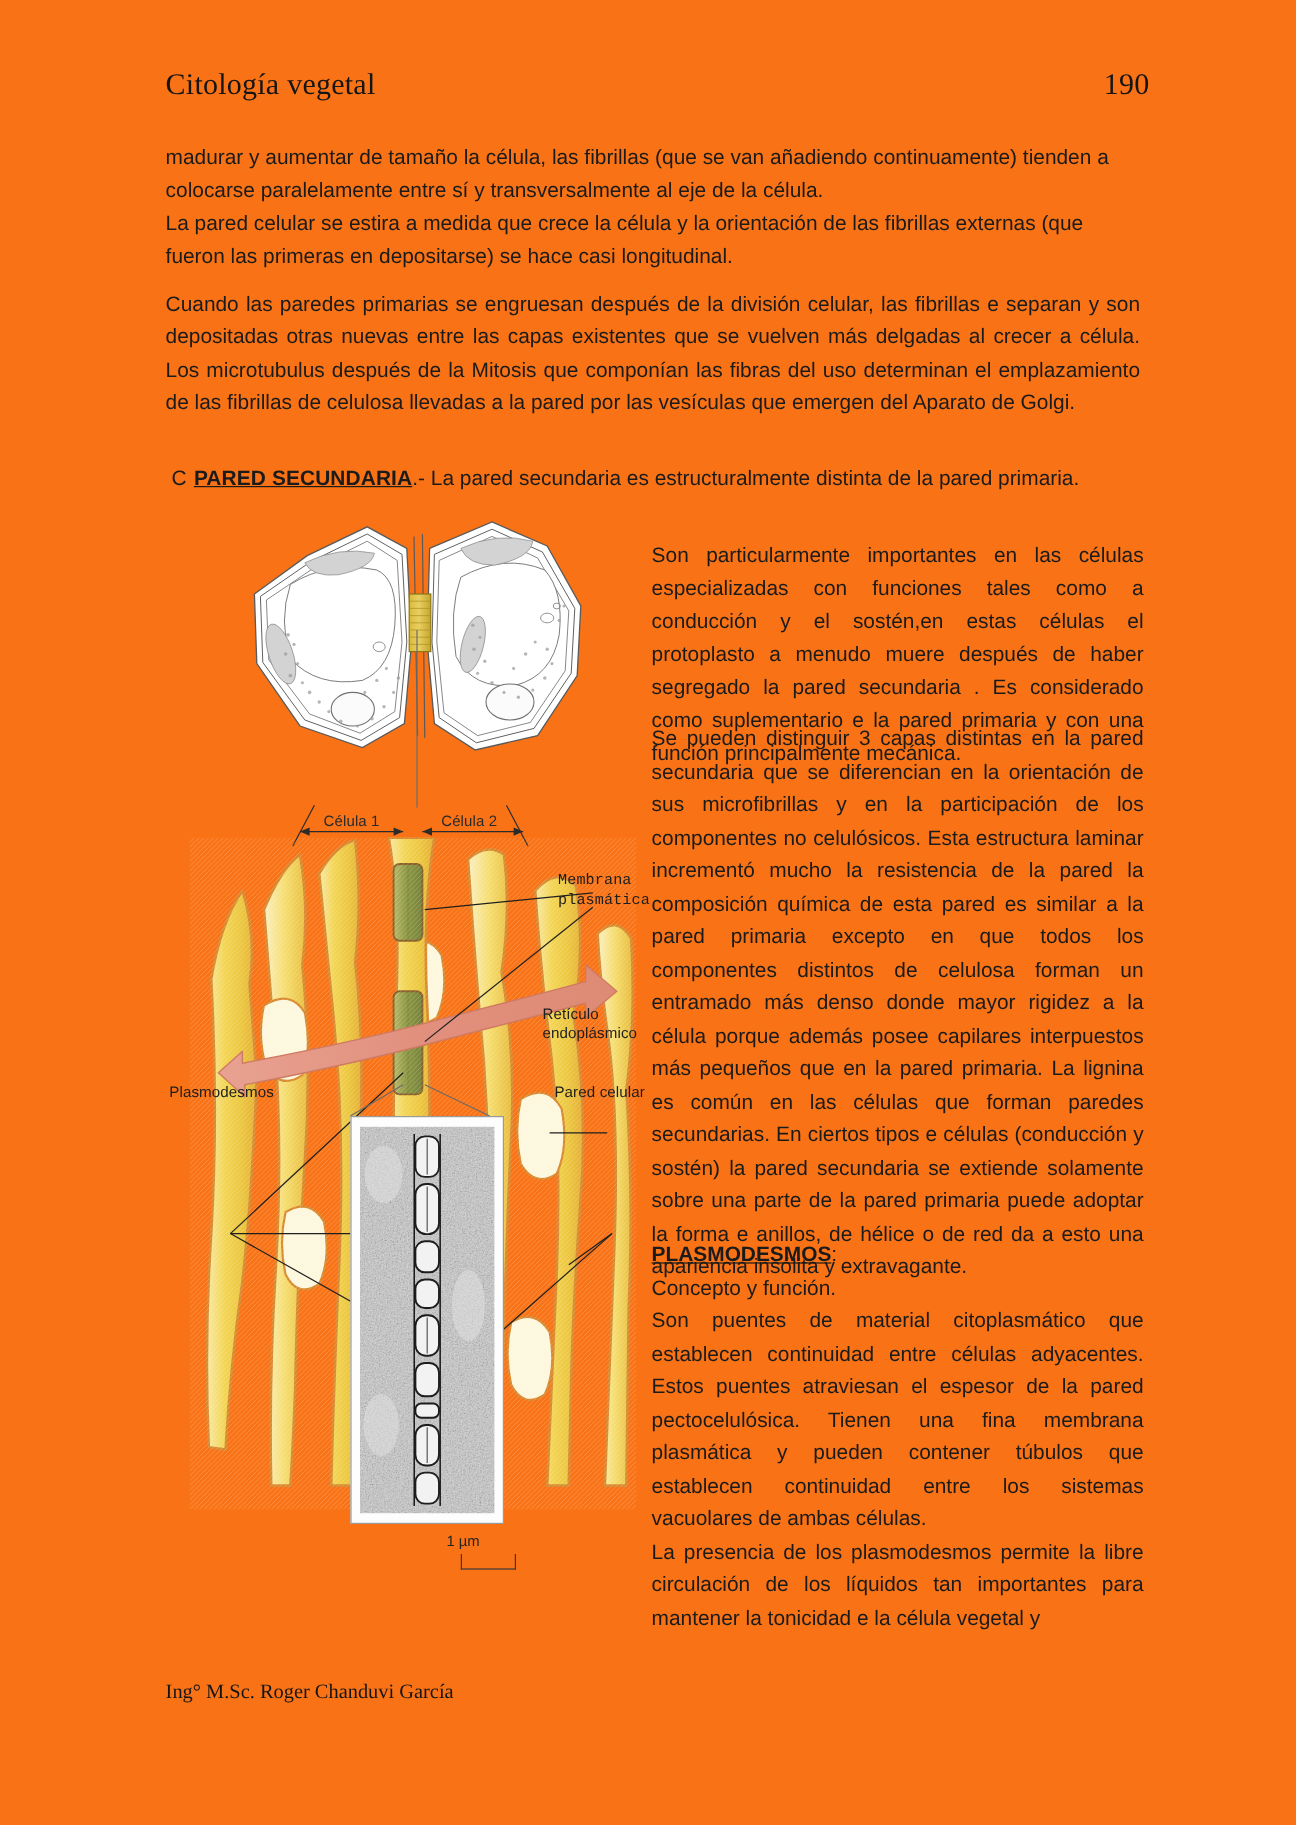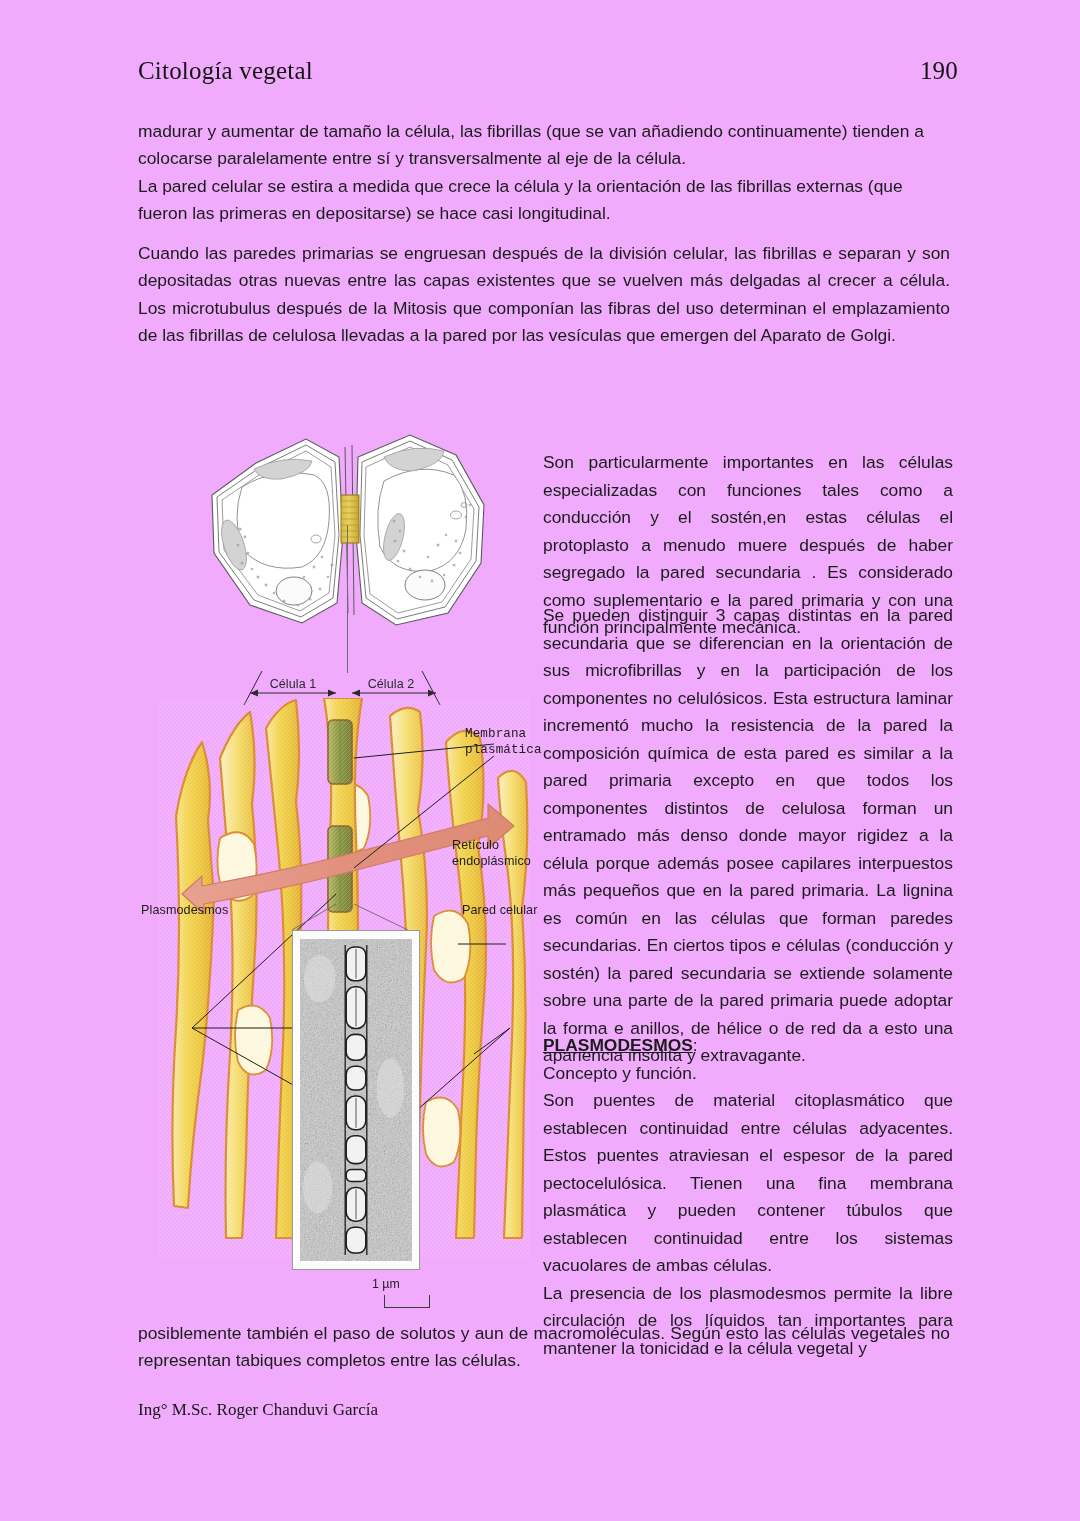--- a/index.html
+++ b/index.html
@@ -8,21 +8,21 @@
     background: #ffffff;
   }
   body {
     font-family: "Liberation Sans", sans-serif;
     color: #1a1a1a;
   }
   #page {
     position: relative;
     width: 1080px;
     height: 1521px;
-    background: #f0abfc;
+    background: #f97316;
     overflow: hidden;
   }
 
   
   .running-head {
     position: absolute;
     top: 57px;
     left: 138px;
     right: 122px;
     display: flex;
@@ -211,39 +211,39 @@
 
   <div class="para" id="p-intro">
     <span style="white-space:pre-line">madurar y aumentar de tamaño la célula, las fibrillas (que se van añadiendo continuamente) tienden a colocarse paralelamente entre sí y transversalmente al eje de la célula.
 La pared celular se estira a medida que crece la célula y la orientación de las fibrillas externas (que fueron las primeras en depositarse) se hace casi longitudinal.</span>
   </div>
 
   <div class="para justify" id="p-second">
     <span>Cuando las paredes primarias se engruesan después de la división celular, las fibrillas e separan y son depositadas otras nuevas entre las capas existentes que se vuelven más delgadas al crecer a célula. Los microtubulus después de la Mitosis que componían las fibras del uso determinan el emplazamiento de las fibrillas de celulosa llevadas a la pared por las vesículas que emergen del Aparato de Golgi.</span>
   </div>
 
+  <div class="para justify" id="p-sectionhead">
+    <span class="sec-letter">C</span><span class="sec-title">PARED SECUNDARIA</span><span>.- La pared secundaria es estructuralmente distinta de la pared primaria.</span>
+  </div>
 
   <div class="rcol" id="rc-1">
     <p>Son particularmente importantes en las células especializadas con funciones tales como a conducción y el sostén,en estas células el protoplasto a menudo muere después de haber segregado la pared secundaria . Es considerado como suplementario e la pared primaria y con una función principalmente mecánica.</p>
   </div>
 
   <div class="rcol" id="rc-2">
     <p>Se pueden distinguir 3 capas distintas en la pared secundaria que se diferencian en la orientación de sus microfibrillas y en la participación de los componentes no celulósicos. Esta estructura laminar incrementó mucho la resistencia de la pared la composición química de esta pared es similar a la pared primaria excepto en que todos los componentes distintos de celulosa forman un entramado más denso donde mayor rigidez a la célula porque además posee capilares interpuestos más pequeños que en la pared primaria. La lignina es común en las células que forman paredes secundarias. En ciertos tipos e células (conducción y sostén) la pared secundaria se extiende solamente sobre una parte de la pared primaria puede adoptar la forma e anillos, de hélice o de red da a esto una apariencia insólita y extravagante.</p>
   </div>
 
   <div class="rcol" id="rc-3">
     <div style="text-align:left"><span class="sub-head">PLASMODESMOS</span><span>:</span></div>
     <div style="text-align:left">Concepto y función.</div>
     <div style="margin-top:0">Son puentes de material citoplasmático que establecen continuidad entre células adyacentes. Estos puentes atraviesan el espesor de la pared pectocelulósica. Tienen una fina membrana plasmática y pueden contener túbulos que establecen continuidad entre los sistemas vacuolares de ambas células.</div>
     <div style="margin-top:0">La presencia de los plasmodesmos permite la libre circulación de los líquidos tan importantes para mantener la tonicidad e la célula vegetal y</div>
   </div>
 
-  <div class="para justify" id="p-bottom">
-    <span>posiblemente también el paso de solutos y aun de macromoléculas. Según esto las células vegetales no representan tabiques completos entre las células.</span>
-  </div>
 
   <div class="footer-sig">Ing° M.Sc. Roger Chanduvi García</div>
 
   <div id="figure">
 
     <svg class="cells-art" viewBox="0 0 300 245">
       <defs>
         <linearGradient id="pdGold" x1="0" y1="0" x2="1" y2="0">
           <stop offset="0%" stop-color="#d9ba3a"></stop>
           <stop offset="45%" stop-color="#e8cf62"></stop>

